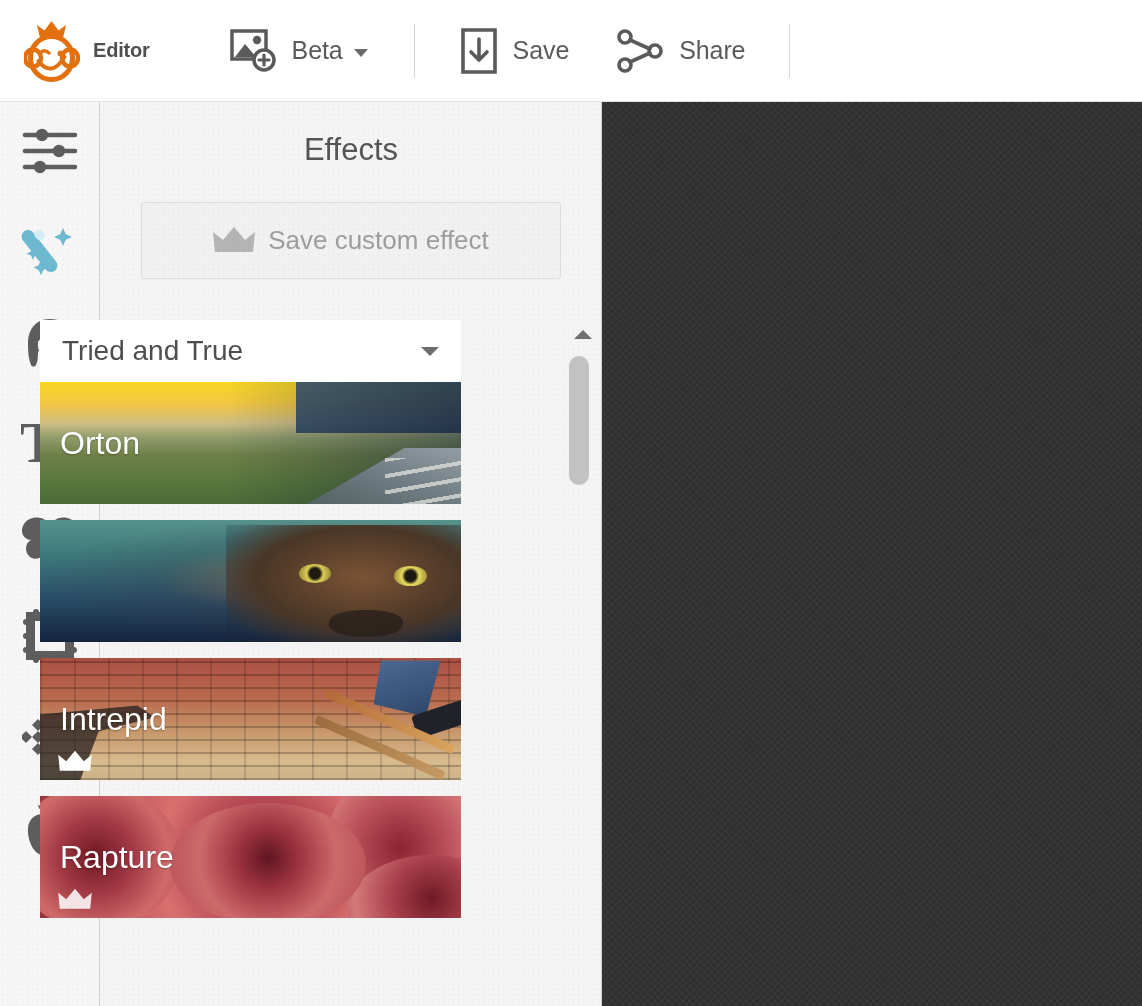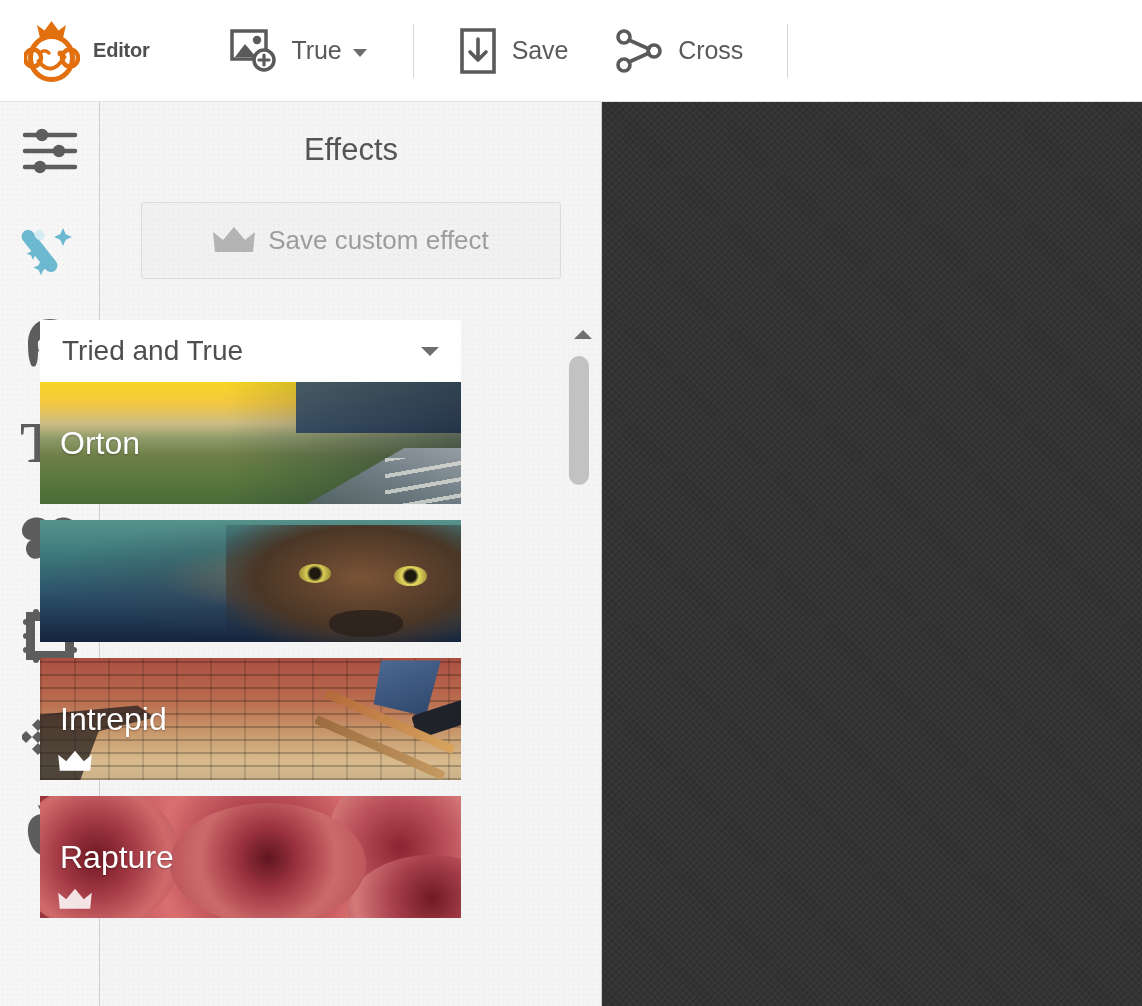--- a/index.html
+++ b/index.html
@@ -197,21 +197,21 @@
   <div class="hdr-item" style="margin-left:80px">
     <span class="hdr-icon">
       <svg width="48" height="44" viewBox="0 0 48 44">
         <rect x="2" y="2" width="34" height="28" fill="none" stroke="#5a5a5a" stroke-width="3.5"></rect>
         <circle cx="27" cy="11" r="4.2" fill="#5a5a5a"></circle>
         <path d="M5 28 L15 15 L26 28 Z" fill="#5a5a5a"></path>
         <circle cx="34" cy="31" r="10" fill="#fff" stroke="#5a5a5a" stroke-width="3.5"></circle>
         <path d="M34 26 v10 M29 31 h10" stroke="#5a5a5a" stroke-width="3.2" stroke-linecap="round"></path>
       </svg>
     </span>
-    <span class="hdr-label">True</span>
+    <span class="hdr-label">Beta</span>
     <span class="caret-dn"></span>
   </div>
 
   <div class="hdr-sep" style="margin-left:46px"></div>
 
   <div class="hdr-item" style="margin-left:44px">
     <span class="hdr-icon">
       <svg width="40" height="46" viewBox="0 0 40 46">
         <path d="M4 2 h32 v42 h-32 z" fill="none" stroke="#5a5a5a" stroke-width="3.6"></path>
         <path d="M20 11 v20 M12 24 l8 8 l8 -8" fill="none" stroke="#5a5a5a" stroke-width="3.6" stroke-linecap="round" stroke-linejoin="round"></path>
@@ -222,21 +222,21 @@
 
   <div class="hdr-item" style="margin-left:48px">
     <span class="hdr-icon">
       <svg width="48" height="46" viewBox="0 0 48 46">
         <circle cx="8" cy="9" r="6" fill="none" stroke="#5a5a5a" stroke-width="3.6"></circle>
         <circle cx="8" cy="37" r="6" fill="none" stroke="#5a5a5a" stroke-width="3.6"></circle>
         <circle cx="38" cy="23" r="6" fill="none" stroke="#5a5a5a" stroke-width="3.6"></circle>
         <path d="M13 12 L33 21 M13 34 L33 25" stroke="#5a5a5a" stroke-width="3.6" stroke-linecap="round"></path>
       </svg>
     </span>
-    <span class="hdr-label">Cross</span>
+    <span class="hdr-label">Share</span>
   </div>
 
   <div class="hdr-sep" style="margin-left:44px"></div>
 
 </div>
 
 <div class="rail">
   <div class="dots"></div>
 
   <div class="rail-item">

